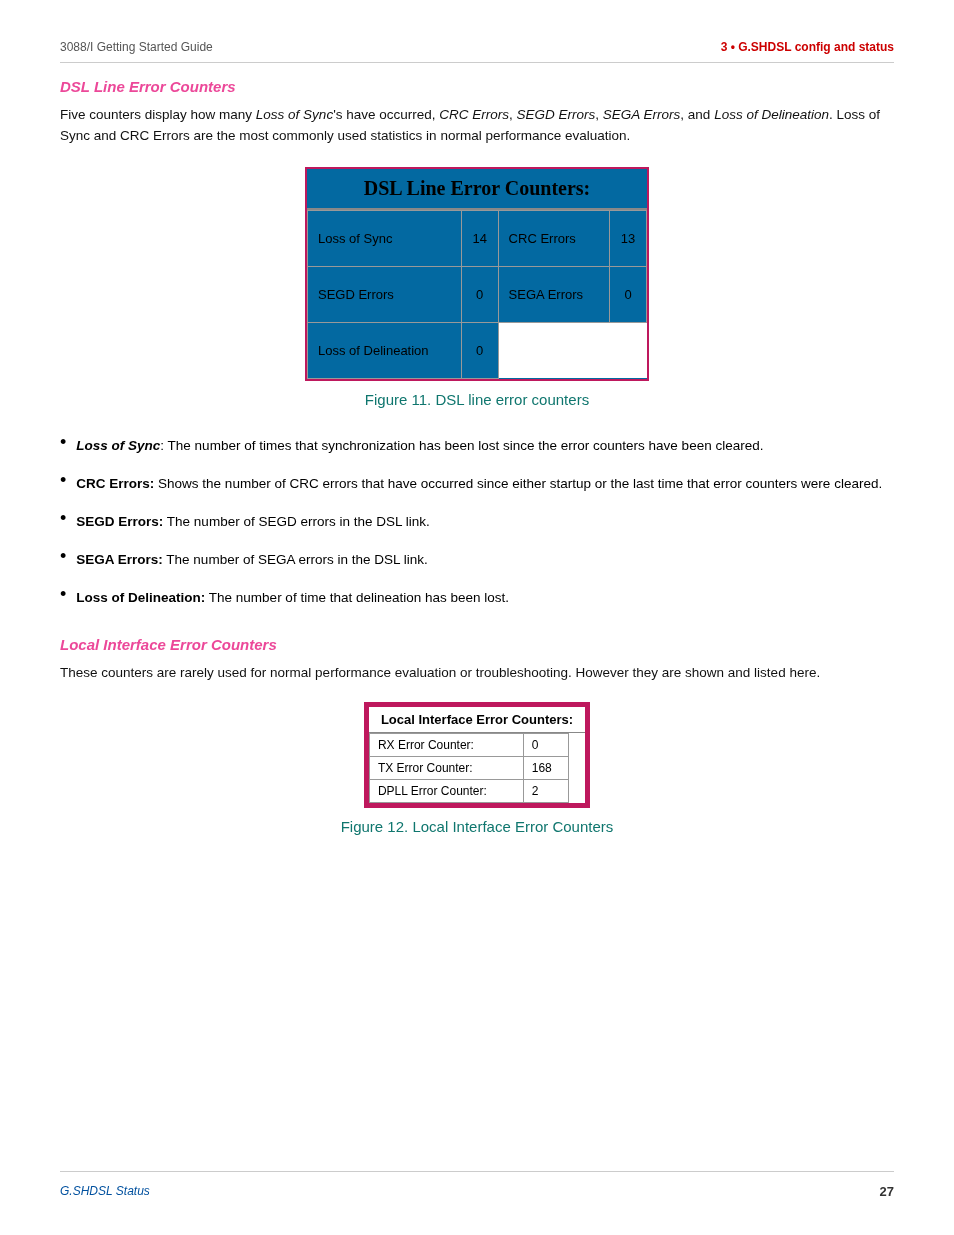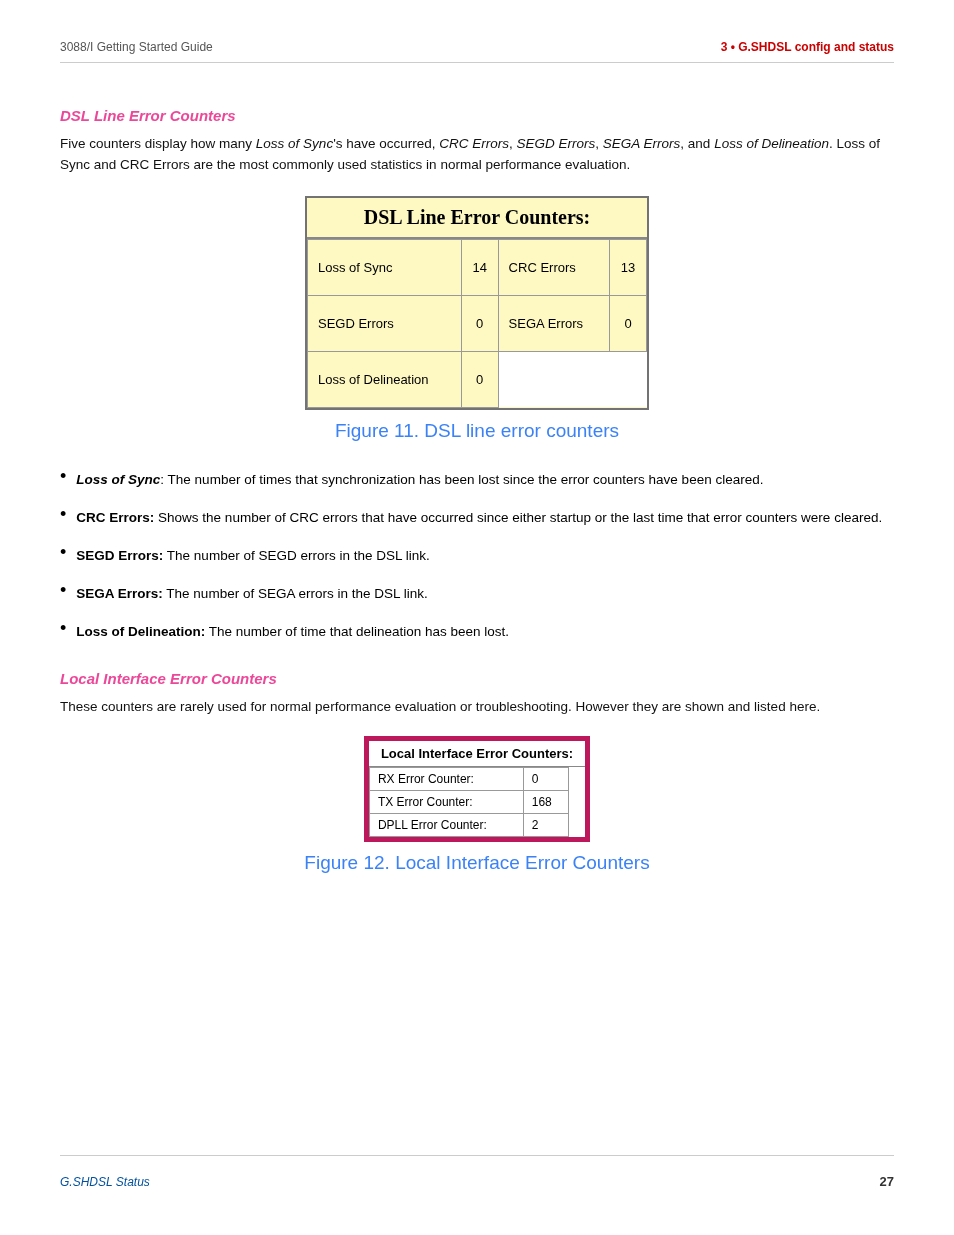--- a/index.html
+++ b/index.html
@@ -20,21 +20,21 @@
       position: relative;
     }
 
     
     .header {
       display: flex;
       justify-content: space-between;
       align-items: center;
       border-bottom: 1px solid #ccc;
       padding-bottom: 8px;
-      margin-bottom: 44px;
+      margin-bottom: 15px;
       gap: 20px;
     }
     .header-left {
       font-size: 12px;
       color: #555;
     }
     .header-right {
       font-size: 12px;
       color: #c00;
       font-weight: bold;
@@ -58,22 +58,22 @@
     }
 
     
     .dsl-table-container {
       display: flex;
       justify-content: center;
       margin: 20px 0 10px 0;
     }
     .figure-caption {
       text-align: center;
-      font-size: 19px;
-      color: #3b82f6;
+      font-size: 15px;
+      color: #0f766e;
       margin-bottom: 22px;
     }
 
     
     .bullet-list {
       list-style: none;
       padding: 0;
       margin: 0 0 28px 0;
     }
     .bullet-list li {
@@ -97,28 +97,28 @@
     
     .local-table-container {
       display: flex;
       justify-content: center;
       margin: 16px 0 10px 0;
     }
 
     
     .footer {
       position: absolute;
-      bottom: 46px;
+      bottom: 36px;
       left: 60px;
       right: 60px;
       display: flex;
       justify-content: space-between;
-      align-items: flex-end;
+      align-items: flex-start;
       border-top: 1px solid #ccc;
-      padding-top: 18px;
+      padding-top: 12px;
     }
     .footer-left {
       font-size: 12px;
       color: #00509e;
       font-style: italic;
     }
     .footer-right {
       font-size: 13px;
       font-weight: bold;
       color: #333;
@@ -160,21 +160,21 @@
   </div>
 
   <div>
     <div class="section-heading">DSL Line Error Counters</div>
     <p class="body-text">
       Five counters display how many <em>Loss of Sync</em>'s have occurred, <em>CRC Errors</em>, <em>SEGD Errors</em>, <em>SEGA Errors</em>, and <em>Loss of Delineation</em>. Loss of Sync and CRC Errors are the most commonly used statistics in normal performance evaluation.
     </p>
 
     <div class="dsl-table-container">
       <div>
-        <div style="border: 2px solid #737373; background:#fef9c3;">
+        <div style="border: 2px solid #be185d; background:#0369a1;">
           <div style="text-align:center; font-size:20px; font-weight:bold; padding: 8px 20px; border-bottom: 2px solid #888; font-family: 'Times New Roman', serif;">DSL Line Error Counters:</div>
           <table class="dsl-table">
             <tbody>
                 <tr>
               <td>Loss of Sync</td>
               <td class="num">14</td>
               <td>CRC Errors</td>
               <td class="num">13</td>
             </tr>
             <tr>

